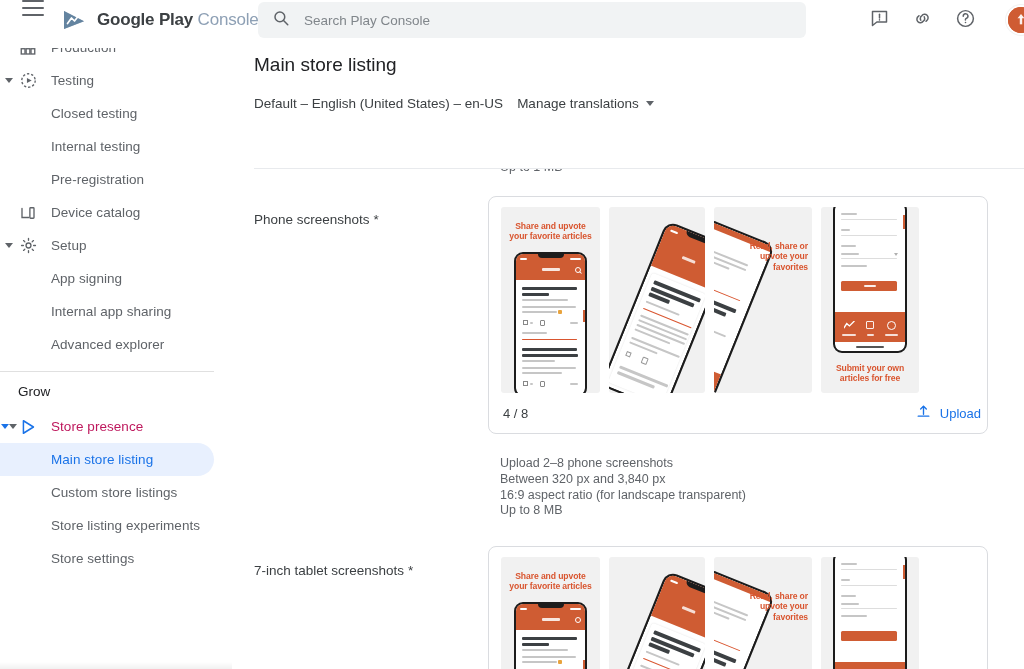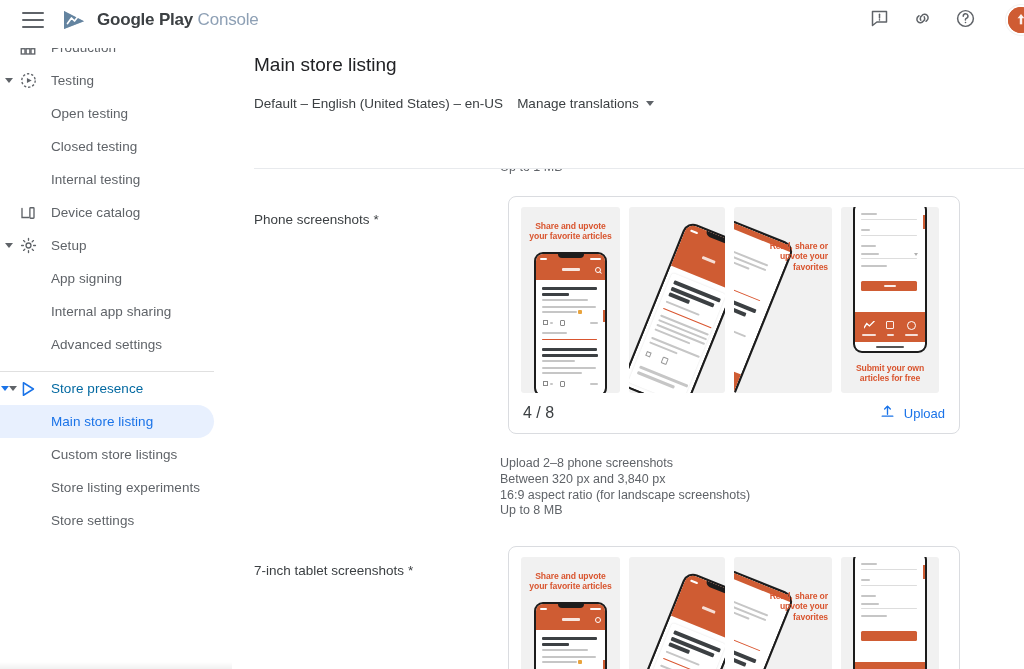--- a/index.html
+++ b/index.html
@@ -9,21 +9,21 @@
     background: #ffffff;
     overflow: hidden;
     -webkit-font-smoothing: antialiased;
   }
 
   
   .topbar {
     position: absolute; top: 0; left: 0;
     width: 1024px; height: 40px;
     background: #ffffff;
-    display: flex; align-items: center;
+    display: flex; 
     z-index: 30;
   }
   .hamburger {
     width: 22px; height: 16px;
     margin-left: 22px;
     display: flex; flex-direction: column; justify-content: space-between;
     cursor: pointer;
   }
   .hamburger i { display:block; height: 2px; background: #5f6368; border-radius: 1px; }
 
@@ -110,21 +110,21 @@
     width: 20px; height: 20px;
     display:flex; align-items:center; justify-content:center;
   }
   .nav-label {
     font-size: 13.5px;
     color: #5f6368;
     letter-spacing: 0.05px;
   }
   .nav-row.indent .nav-label { margin-left: 51px; }
   .nav-row.top .nav-label { margin-left: 51px; }
-  .nav-row.active .nav-label { color: #0369a1; font-weight: 500; }
+  .nav-row.active .nav-label { color: #be185d; font-weight: 500; }
   .nav-row.sel {
     background: #e8f0fe;
     border-top-right-radius: 17px;
     border-bottom-right-radius: 17px;
     width: 214px;
   }
   .nav-row.sel .nav-label { color: #1a73e8; font-weight: 500; }
   .nav-divider {
     height: 1px; background: #e0e0e0;
     margin: 10px 18px 0 0;
@@ -193,26 +193,26 @@
   }
 
   .field-row { position: absolute; left: 0; width: 792px; }
   .field-label {
     position: absolute; left: 22px;
     font-size: 13.5px; color: #3c4043;
   }
   .req { color: #3c4043; margin-left: 4px; }
 
   .shotbox {
-    position: absolute; left: 276px;
-    width: 452px;
+    position: absolute; left: 256px;
+    width: 500px;
     border: 1px solid #dadce0;
     border-radius: 8px;
     background: #fff;
-    padding: 10px 8px 0 12px;
+    padding: 10px 0 0 12px;
   }
   .shots {
     display: flex; gap: 9px;
     height: 186px;
   }
   .shot {
     position: relative;
     background: #f1f1f1;
     border-radius: 3px;
     overflow: hidden;
@@ -222,21 +222,21 @@
   .shot.w1 { width: 99px; }
   .shot.w2 { width: 96px; }
   .shot.w3 { width: 98px; }
   .shot.w4 { width: 98px; }
 
   .shotbox-foot {
     height: 40px;
     display: flex; align-items: center; justify-content: space-between;
     padding: 0 2px;
   }
-  .count { font-size: 16px; color: #3c4043; }
+  .count { font-size: 13px; color: #3c4043; }
   .upload {
     display: flex; align-items: center; gap: 8px;
     color: #1a73e8; font-size: 13px; font-weight: 500;
     cursor: pointer; padding-right: 4px;
   }
   .hint {
     position: absolute; left: 268px;
     font-size: 12.5px; color: #5f6368; line-height: 15.5px;
   }
   .hint2 {
@@ -298,20 +298,29 @@
         <path d="M2 2 L2 20 L22 12.2 Z" fill="#6b8aa6" opacity=".55"></path>
         <polyline points="5.5,14.5 9.5,9 12.5,12 17,6.3" fill="none" stroke="#ffffff" stroke-width="1.7" stroke-linecap="round" stroke-linejoin="round"></polyline>
       </svg>
     </span>
     <span class="brand-text">
       <span class="b1">Google Play</span>
       <span class="b2">Console</span>
     </span>
   </div>
 
+  <div class="searchwrap">
+    <span>
+      <svg class="search-icon" viewBox="0 0 24 24" fill="none" stroke="#5f6368" stroke-width="2">
+        <circle cx="10.5" cy="10.5" r="6.5"></circle>
+          <line x1="15.4" y1="15.4" x2="21" y2="21" stroke-linecap="round"></line>
+      </svg>
+    </span>
+    <input class="search-input" type="text" placeholder="Search Play Console" style="">
+  </div>
 
   <div class="topbar-right">
     <span>
       <svg class="ticon" viewBox="0 0 24 24" fill="none" stroke="#5f6368" stroke-width="1.7">
         <path d="M4 4 h16 v12 h-11 l-5 4 z" stroke-linejoin="round"></path>
         <line x1="12" y1="7" x2="12" y2="11.5" stroke-linecap="round"></line>
         <circle cx="12" cy="13.6" r=".9" fill="#5f6368" stroke="none"></circle>
       </svg>
     </span>
     <span>
@@ -356,27 +365,27 @@
     <span class="nav-ico">
       <svg width="19" height="19" viewBox="0 0 24 24" fill="none" stroke="#5f6368" stroke-width="1.7">
         <circle cx="12" cy="12" r="8.5" stroke-dasharray="3 2.4"></circle>
         <path d="M10 8.7 L16 12 L10 15.3 Z" fill="#5f6368" stroke="none"></path>
       </svg>
     </span>
     <span class="nav-label">Testing</span>
   </div>
 
   <div class="nav-row indent">
-    <span class="nav-label">Open testing</span>
-  </div>
-  <div class="nav-row indent">
     <span class="nav-label">Closed testing</span>
   </div>
   <div class="nav-row indent">
     <span class="nav-label">Internal testing</span>
+  </div>
+  <div class="nav-row indent">
+    <span class="nav-label">Pre-registration</span>
   </div>
 
   <div class="nav-row top">
     <span class="nav-ico">
       <svg width="18" height="18" viewBox="0 0 24 24" fill="none" stroke="#5f6368" stroke-width="1.8">
         <path d="M4 6 v12 h9" stroke-linecap="round"></path>
           <rect x="14.5" y="5" width="5.5" height="14" rx="1"></rect>
       </svg>
     </span>
     <span class="nav-label">Device catalog</span>
@@ -394,25 +403,26 @@
     <span class="nav-label">Setup</span>
   </div>
 
   <div class="nav-row indent">
     <span class="nav-label">App signing</span>
   </div>
   <div class="nav-row indent">
     <span class="nav-label">Internal app sharing</span>
   </div>
   <div class="nav-row indent">
-    <span class="nav-label">Advanced settings</span>
+    <span class="nav-label">Advanced explorer</span>
   </div>
 
   <div class="nav-divider"></div>
 
+  <div class="nav-section">Grow</div>
 
   <div class="nav-row top active">
     <span class="nav-caret down" style="filter:none;">
       <span style="display:block;border-left:4.5px solid transparent;border-right:4.5px solid transparent;border-top:5px solid #1a73e8;"></span>
     </span>
     <span class="nav-ico">
       <svg width="20" height="20" viewBox="0 0 24 24" fill="none" stroke="#1a73e8" stroke-width="1.8" stroke-linejoin="round">
         <path d="M6.5 4.5 L18.5 12 L6.5 19.5 Z"></path>
       </svg>
     </span>
@@ -617,21 +627,21 @@
             </span>
             <span>Upload</span>
           </span>
         </div>
       </div>
 
       <div class="hint" style="top:288px;">Upload 2–8 phone screenshots</div>
 
       <div class="hint2" style="top:304px;">
         <div>Between 320 px and 3,840 px</div>
-        <div>16:9 aspect ratio (for landscape screenshots)</div>
+        <div>16:9 aspect ratio (for landscape transparent)</div>
         <div>Up to 8 MB</div>
       </div>
     </div>
 
     <div class="field-row" style="top:370px;">
       <div class="field-label" style="top:25px;">
         <span>7-inch tablet screenshots</span><span class="req">*</span>
       </div>
 
       <div class="shotbox" style="top:8px;height:160px;overflow:hidden;">

